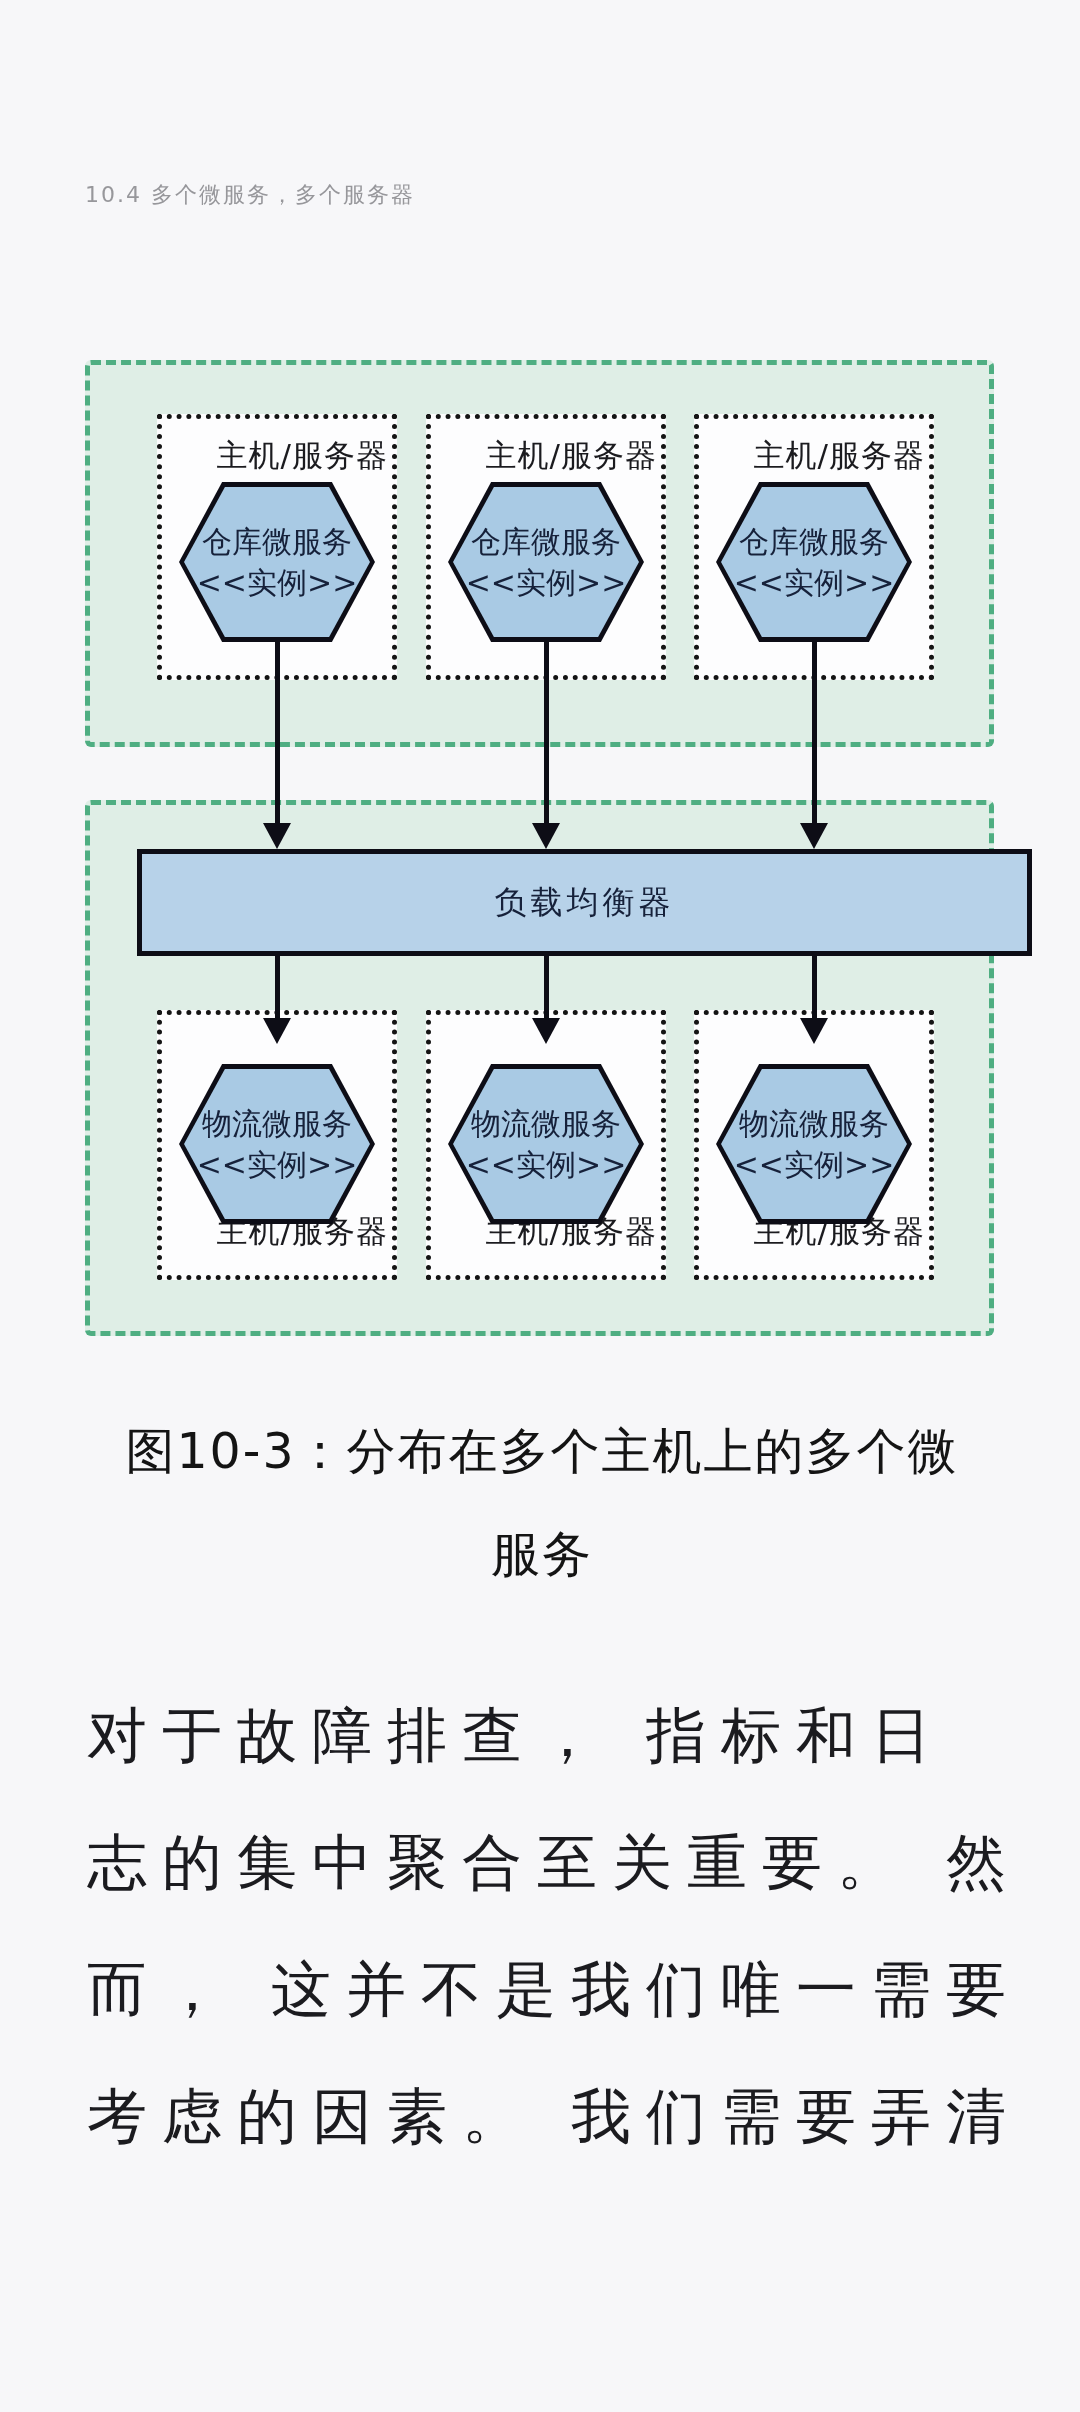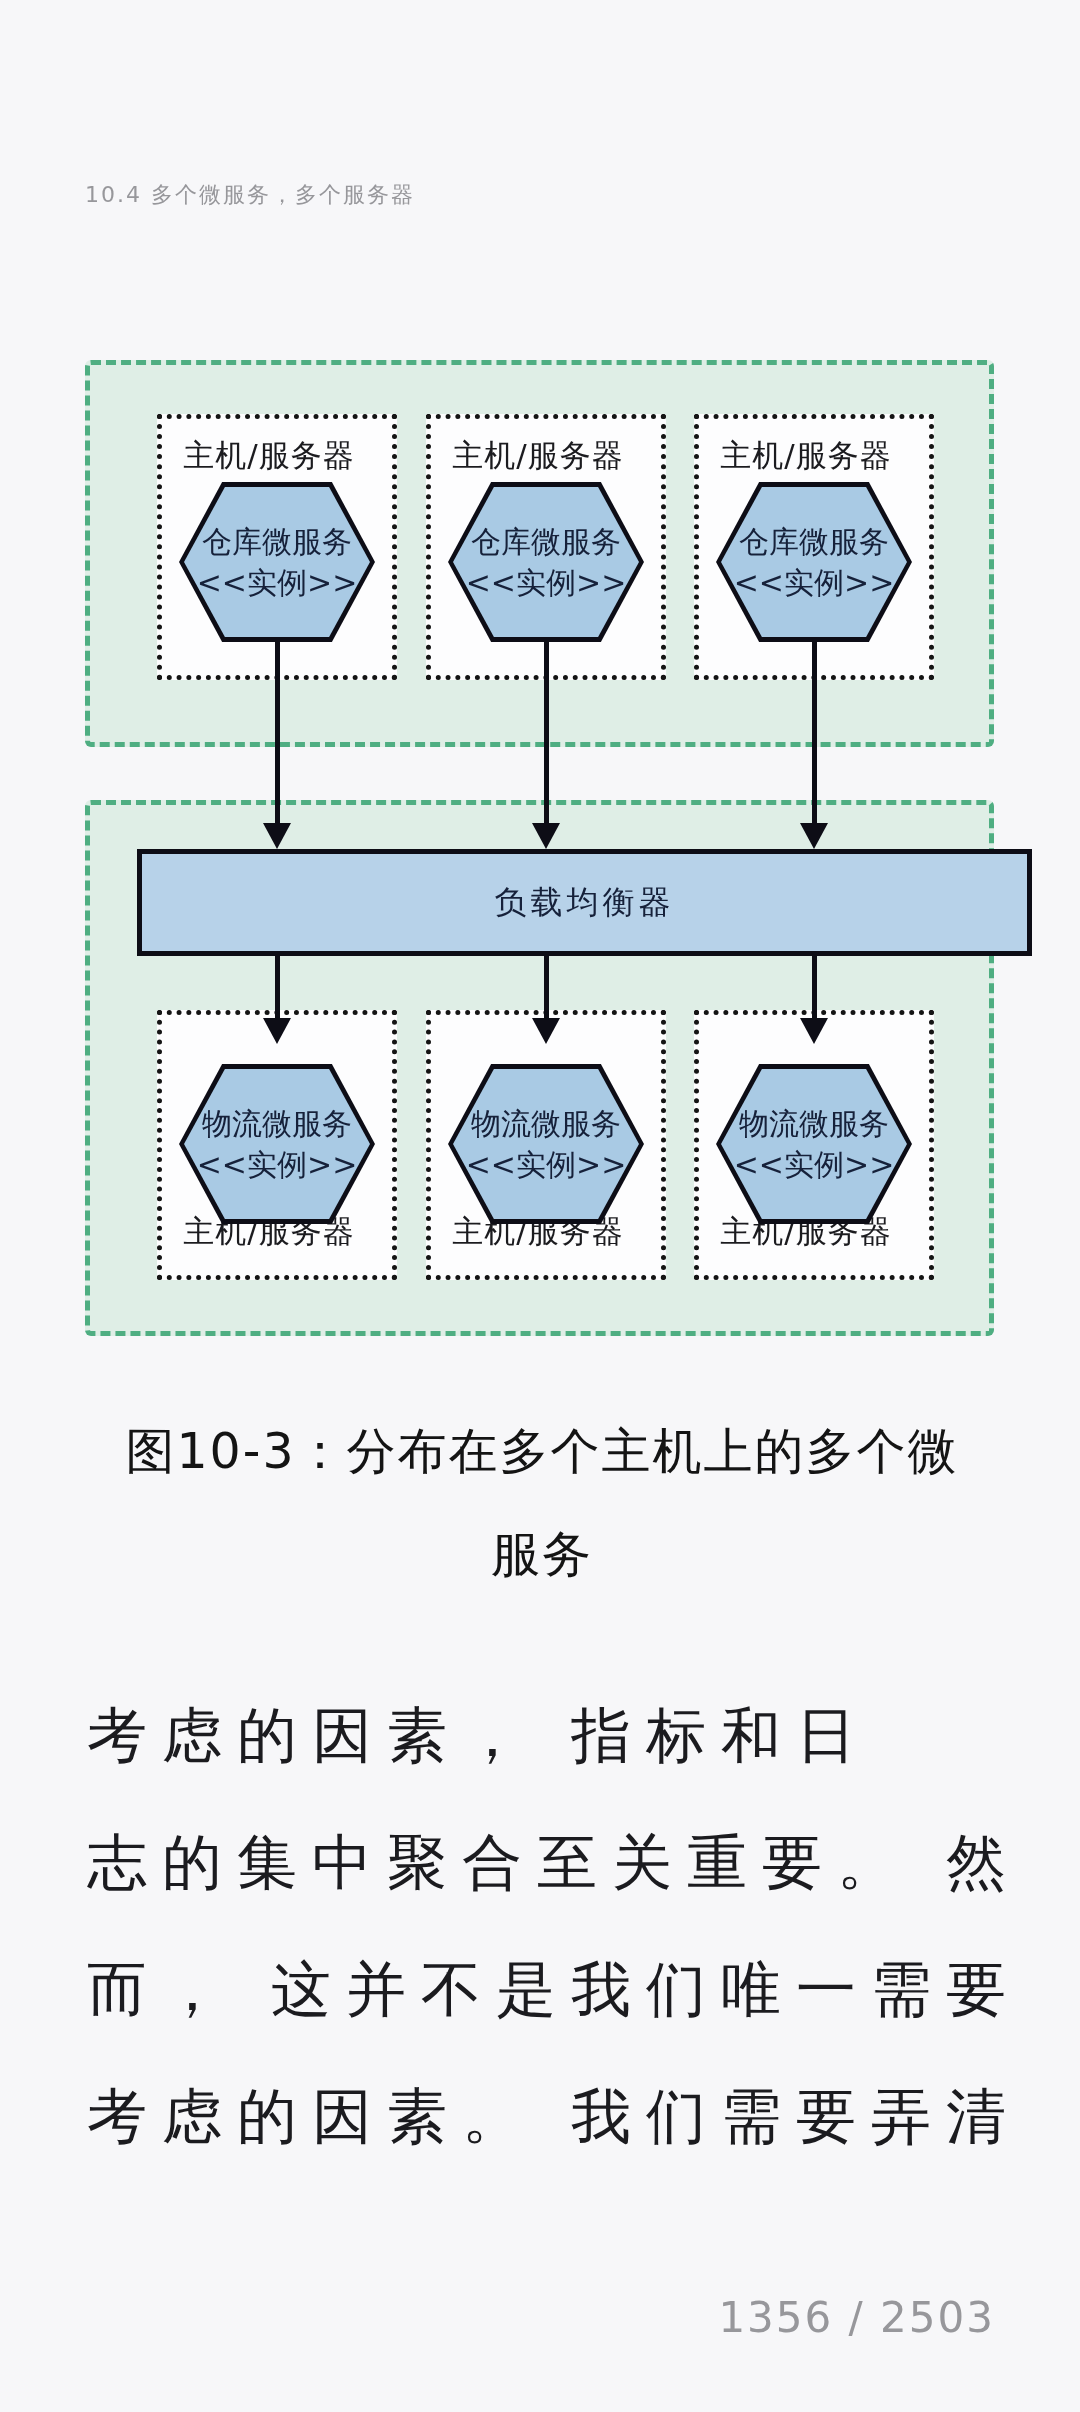--- a/index.html
+++ b/index.html
@@ -26,21 +26,21 @@
   .zone-top{ top:360px; height:387px; }
   .zone-bottom{ top:800px; height:536px; }
   .host-box{
     position:absolute; width:240px; box-sizing:border-box;
     background:var(--box-fill); border:5px dotted var(--box-border);
   }
   .host-box.row-top{ top:414px; height:266px; }
   .host-box.row-bottom{ top:1010px; height:270px; }
   .col1{ left:157px; } .col2{ left:426px; } .col3{ left:694px; }
   .host-label{
-    position:absolute; left:0; right:16px; text-align:center;
+    position:absolute; left:0; right:4px; text-align:right;
     font-size:31px; color:var(--body-text); letter-spacing:1px; white-space:nowrap;
   }
   .host-label.at-top{ top:16px; }
   .host-label.at-bottom{ bottom:22px; }
   .hex{
     position:absolute; width:196px; height:160px;
     background:var(--shape-border);
     clip-path:polygon(0% 50%, 22% 0%, 78% 0%, 100% 50%, 78% 100%, 22% 100%);
   }
   .hex-top{ top:482px; } .hex-bottom{ top:1044px;margin-top:20px; }
@@ -170,21 +170,20 @@
       </div>
     </div>
   </div>
 
   <div class="figure-caption">
     <div>图10-3：分布在多个主机上的多个微</div>
     <div>服务</div>
   </div>
 
   <div class="body-paragraph">
-    <div>考虑的因素， 指标和日</div>
+    <div>对于故障排查， 指标和日</div>
     <div>志的集中聚合至关重要。 然</div>
     <div>而， 这并不是我们唯一需要</div>
     <div>考虑的因素。 我们需要弄清</div>
   </div>
 
-  <div class="page-indicator">1356 / 2503</div>
 
 </div>
 
 </body></html>

